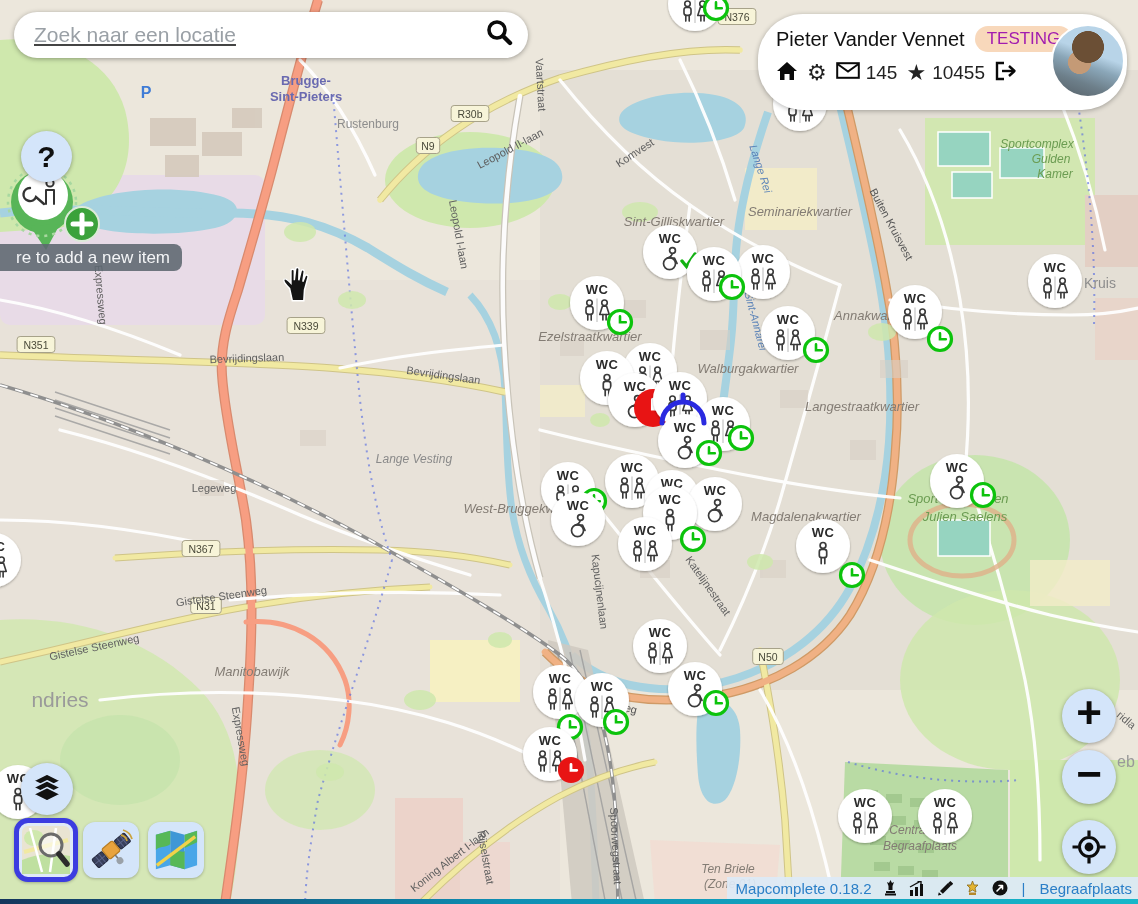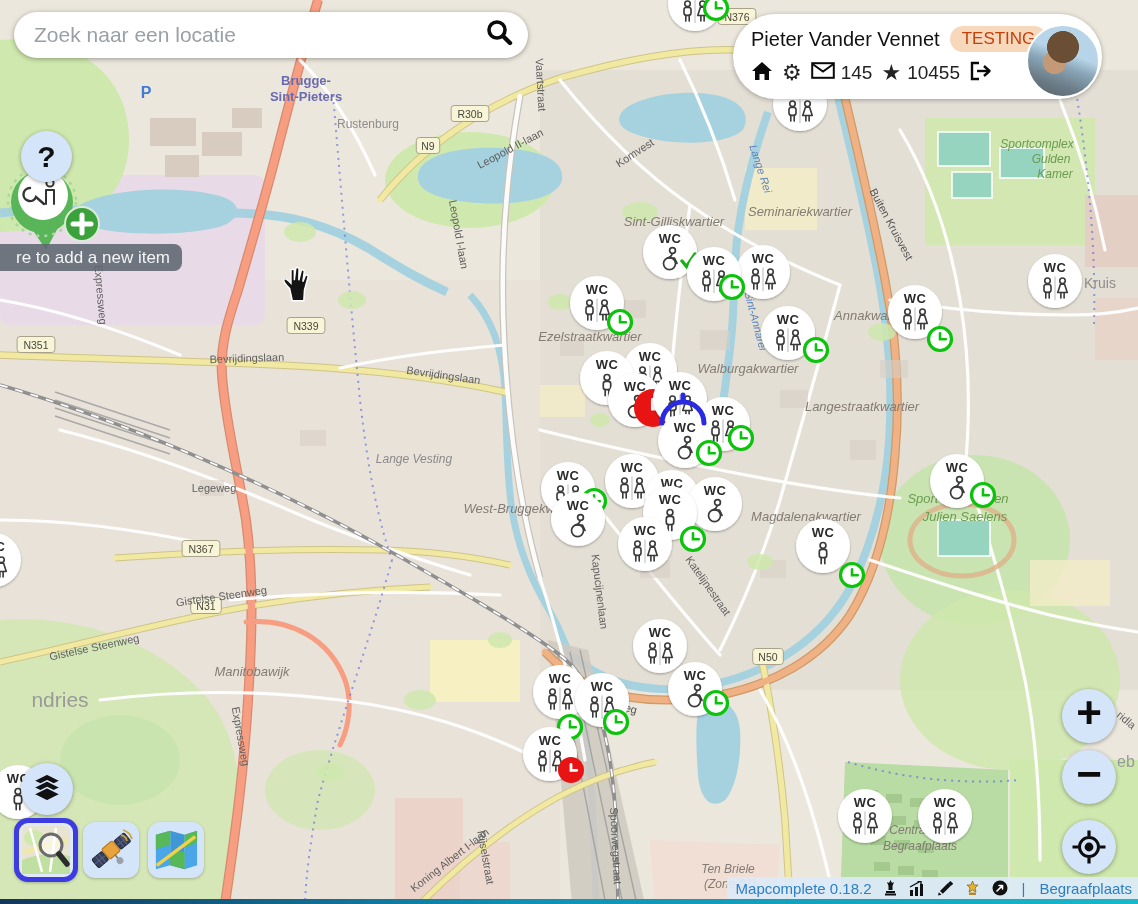--- a/index.html
+++ b/index.html
@@ -3,28 +3,28 @@
 <meta charset="utf-8">
 <style>
   html,body{margin:0;padding:0;width:1138px;height:904px;overflow:hidden;
     font-family:"Liberation Sans",sans-serif;background:#ece7dc;position:relative;}
   .stage{position:absolute;inset:0;width:1138px;height:904px;}
   svg text{user-select:none;}
   
   .searchbar{position:absolute;left:14px;top:12px;width:514px;height:46px;background:#fff;
     border-radius:23px;box-shadow:0 1px 5px rgba(0,0,0,.35);display:flex;align-items:center;z-index:20;}
   .searchbar input{flex:1;border:none;outline:none;background:transparent;font-size:21px;color:#444;
-    padding:0 8px 0 20px;font-family:"Liberation Sans",sans-serif;}
+    padding:0 8px 0 20px;font-family:"Liberation Sans",sans-serif;text-decoration:underline;}
   .searchbar input::placeholder{color:#9aa0a6;}
   .searchbar .mag{margin-right:14px;flex:0 0 auto;}
-  .userpanel{position:absolute;left:733px;top:14px;width:369px;height:85px;background:#fff;
+  .userpanel{position:absolute;left:758px;top:14px;width:369px;height:96px;background:#fff;
     border-radius:45px;box-shadow:0 1px 5px rgba(0,0,0,.3);z-index:20;}
   .userpanel .row1{display:flex;align-items:center;gap:10px;margin:12px 0 0 18px;}
   .userpanel .uname{font-size:20px;color:#111;}
-  .userpanel .ubadge{background:#f8d8bb;color:#c2410c;font-size:17px;padding:3px 12px;border-radius:15px;}
+  .userpanel .ubadge{background:#f8d8bb;color:#a21caf;font-size:17px;padding:3px 12px;border-radius:15px;}
   .userpanel .row2{display:flex;align-items:center;gap:9px;margin:8px 0 0 18px;font-size:19px;color:#222;}
   .userpanel .cnt{margin-left:-3px;}
   .star{font-size:22px;line-height:1;}
   .avatar{position:absolute;right:2px;top:10px;width:74px;height:74px;border-radius:50%;
     border:2px solid #fff;box-sizing:border-box;
     background:
       radial-gradient(circle at 50% 30%,#6b4f35 0 26%,transparent 27%),
       radial-gradient(circle at 38% 52%,#c49a76 0 20%,transparent 21%),
       linear-gradient(200deg,#b8d4e8 0 40%,#8aa6b8 55%,#6d7f8a 75%,#555f66 100%);}
   .helpbtn{position:absolute;left:21px;top:131px;width:51px;height:51px;border-radius:50%;

